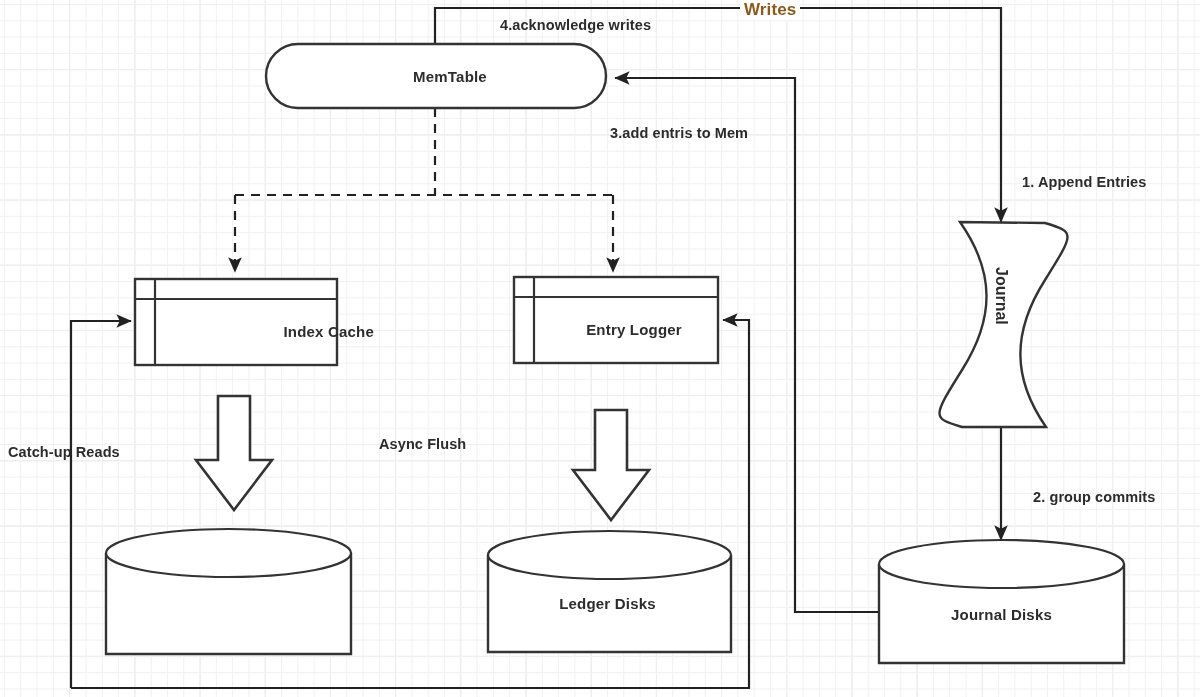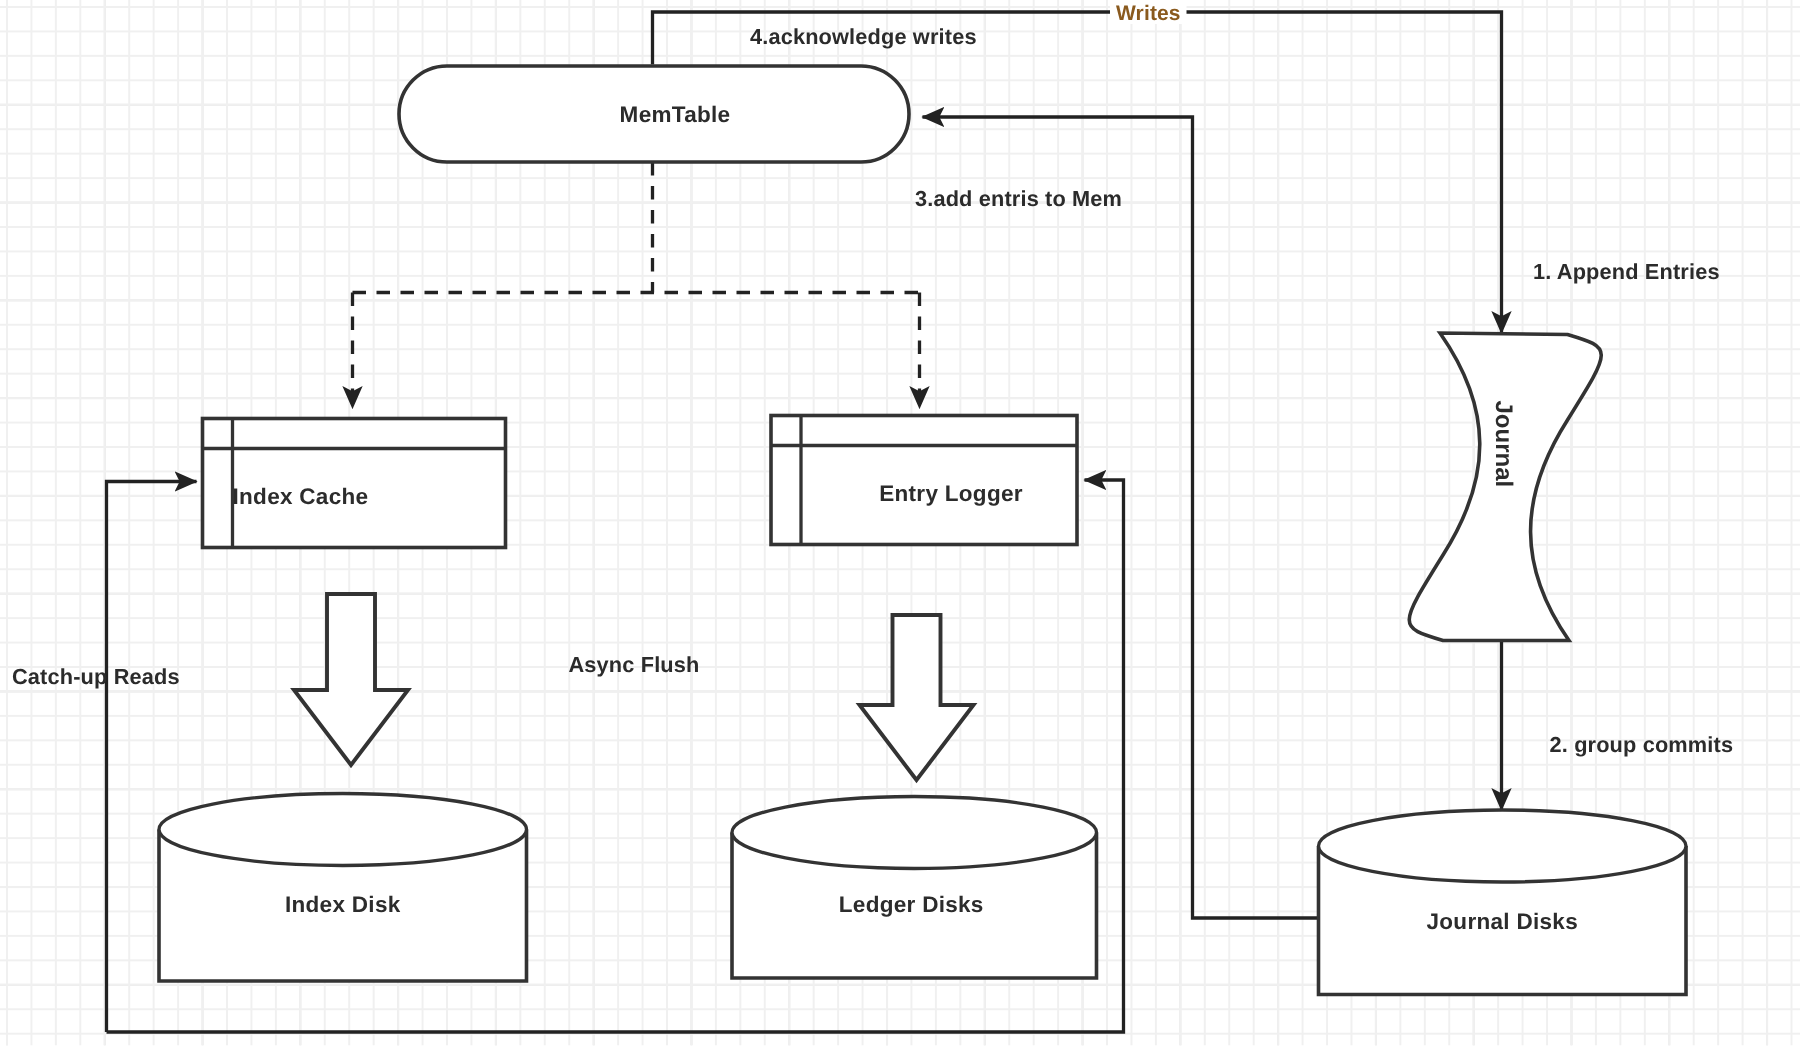--- a/index.html
+++ b/index.html
@@ -46,21 +46,21 @@
   }
   .edge-label {
     position: absolute;
     font-weight: bold;
     color: #2b2b2b;
     font-size: 14.5px;
     letter-spacing: 0.1px;
     white-space: nowrap;
   }
   .edge-label.accent {
-    font-size: 14px;
+    font-size: 17px;
   }
   .vert-label {
     position: absolute;
     font-weight: bold;
     color: #2c2c2c;
     font-size: 16px;
     white-space: nowrap;
     transform-origin: left top;
     transform: rotate(90deg);
   }
@@ -149,27 +149,26 @@
       <path d="M 218 396 L 250 396 L 250 460 L 272 460 L 234 510 L 196 460 L 218 460 Z" fill="#ffffff" stroke="#333333" stroke-width="2.6" stroke-linejoin="miter"></path>
     </g>
 
     <g>
       <path d="M 595 410 L 627 410 L 627 470 L 649 470 L 611 520 L 573 470 L 595 470 Z" fill="#ffffff" stroke="#333333" stroke-width="2.6" stroke-linejoin="miter"></path>
     </g>
   </svg>
 
   <div class="node-label" style="left:266px; top:68px; width:368px; text-align:center;">MemTable</div>
 
-  <div class="node-label" style="left:155px; top:323px; width:219px; text-align:left;">Index Cache</div>
+  <div class="node-label" style="left:155px; top:323px; width:219px; text-align:right;">Index Cache</div>
 
   <div class="node-label" style="left:534px; top:321px; width:200px; text-align:center;">Entry Logger</div>
 
   <div class="vert-label" style="left:1010px; top:267px;">Journal</div>
 
-  <div class="node-label" style="left:106px; top:595px; width:245px; text-align:center;">Index Disk</div>
 
   <div class="node-label" style="left:488px; top:595px; width:239px; text-align:center;">Ledger Disks</div>
 
   <div class="node-label" style="left:879px; top:606px; width:245px; text-align:center;">Journal Disks</div>
 
   <div class="edge-label accent" style="left:740px; top:0px; color:#8a5a1e; background:#ffffff; padding:0 4px;">Writes</div>
 
   <div class="edge-label" style="left:500px; top:17px;">4.acknowledge writes</div>
 
   <div class="edge-label" style="left:572px; top:125px;margin-left:38px;">3.add entris to Mem</div>

